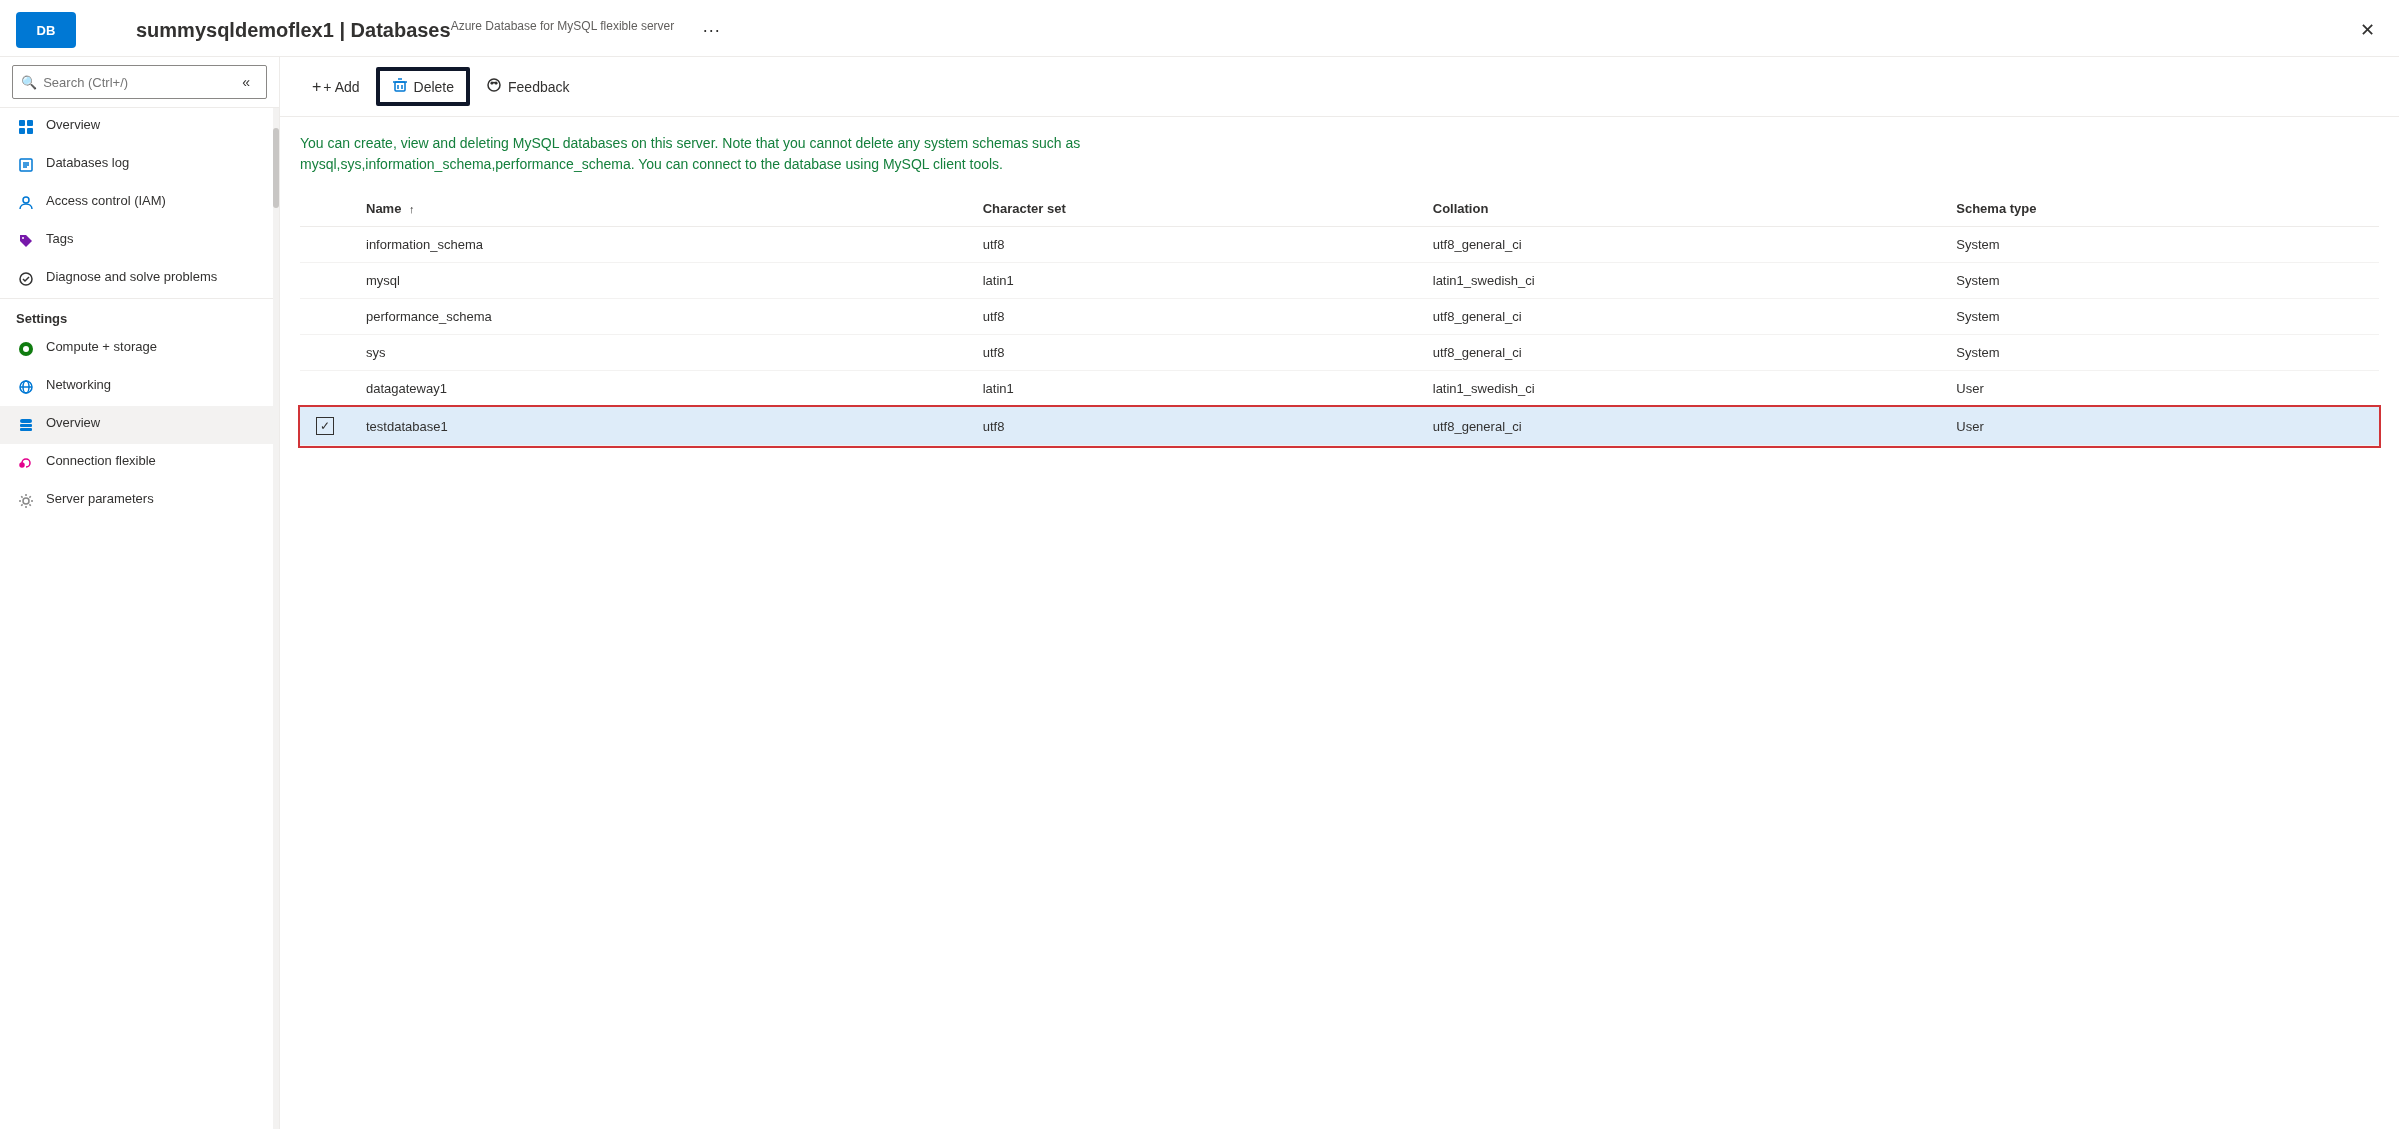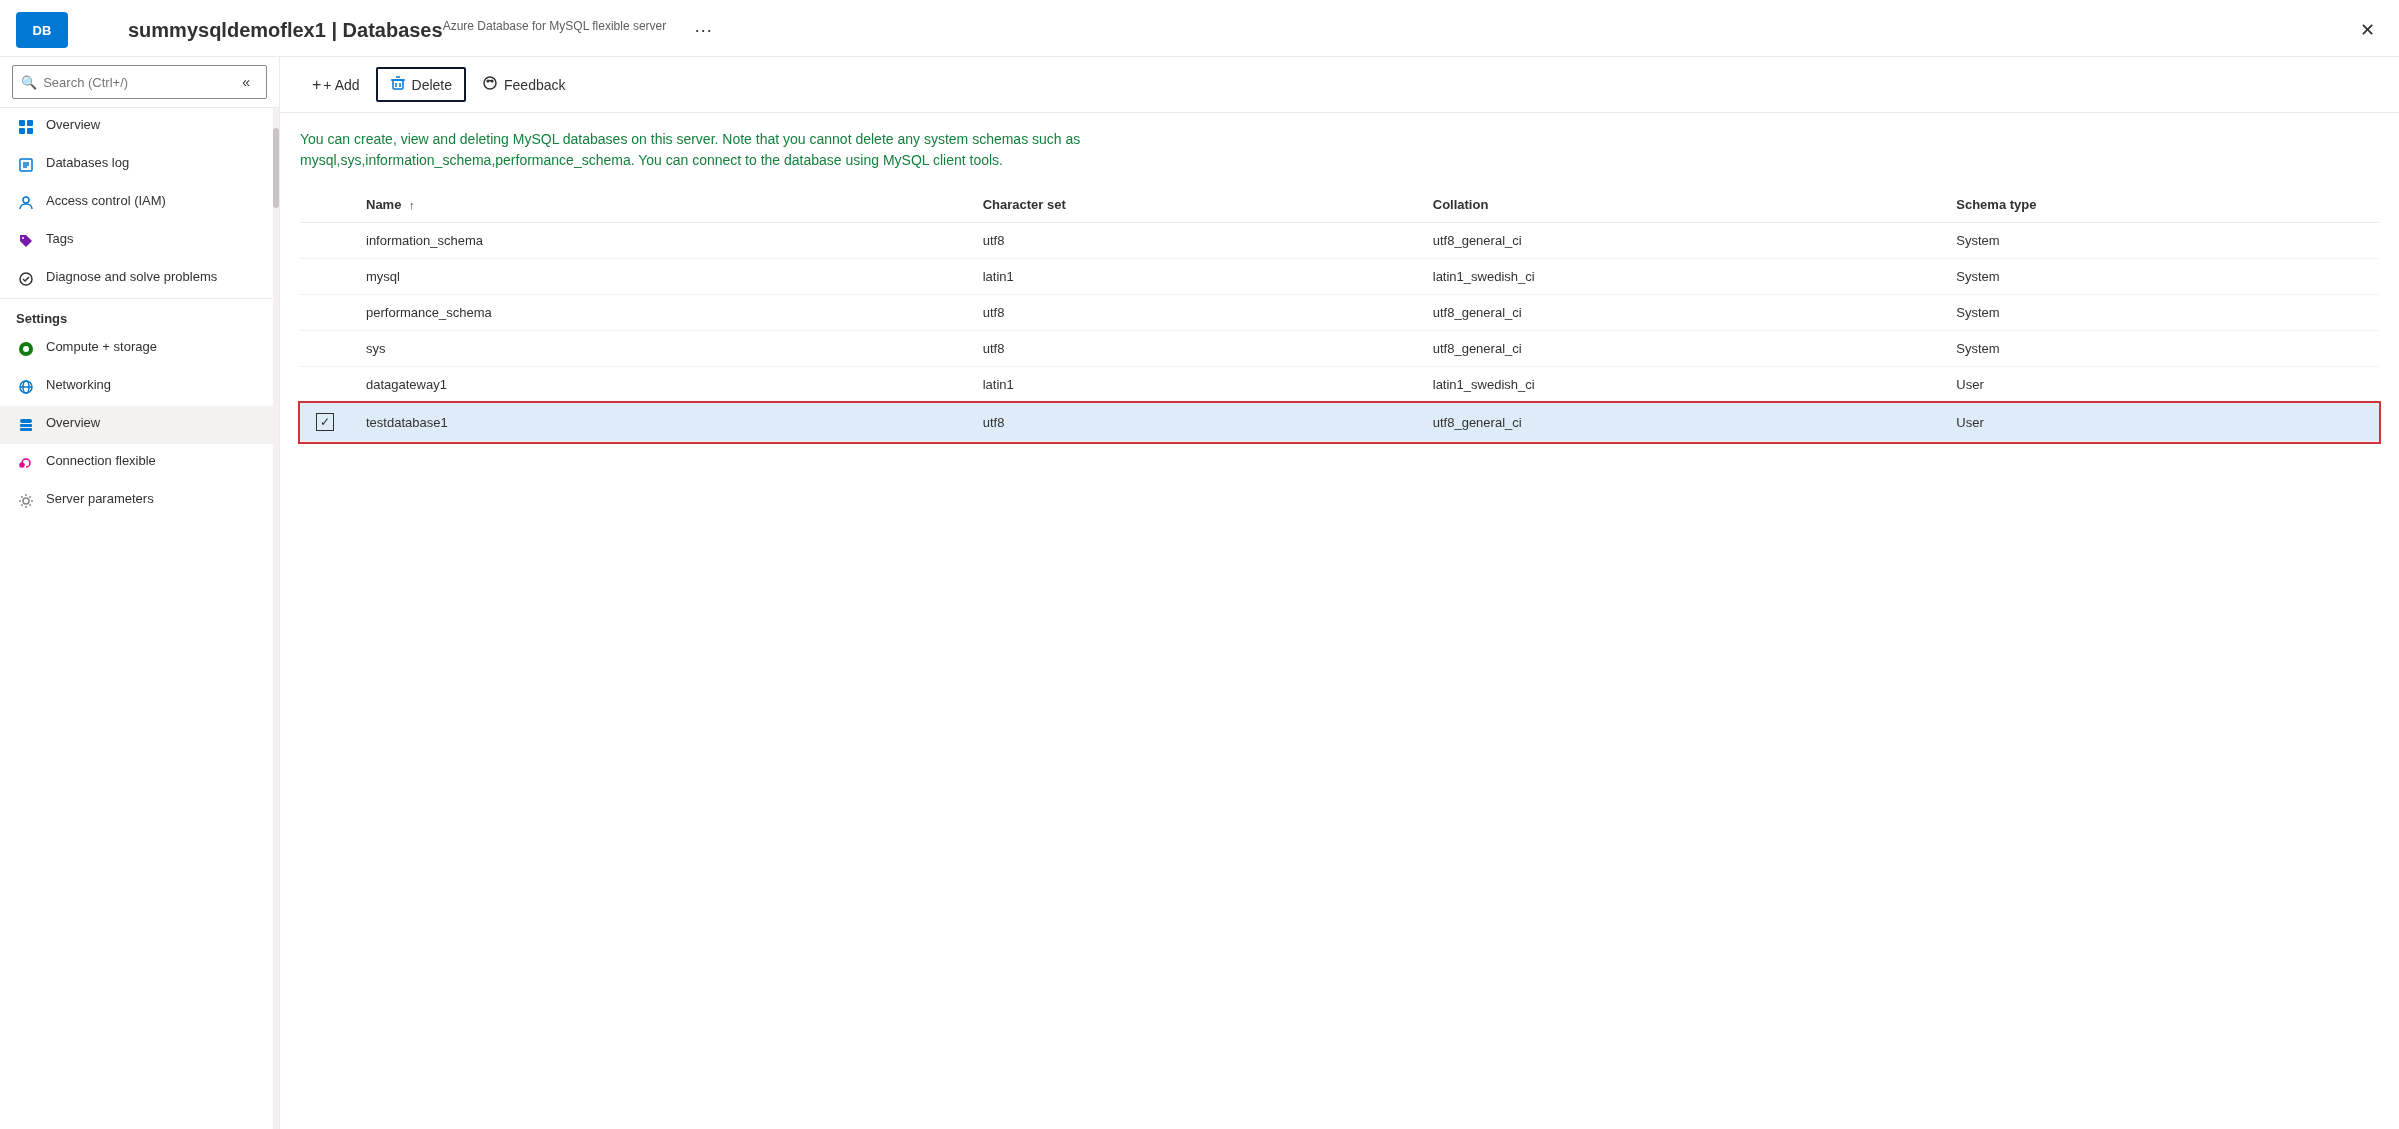--- a/index.html
+++ b/index.html
@@ -1,20 +1,20 @@
 <!DOCTYPE html>
 <html><head>
   <meta charset="utf-8">
   <style>
     * { box-sizing: border-box; margin: 0; padding: 0; }
     body { font-family: 'Segoe UI', Arial, sans-serif; font-size: 14px; color: #323130; background: #fff; display: flex; flex-direction: column; height: 100vh; overflow: hidden; }
 
     
     .header { display: flex; align-items: center; padding: 12px 16px 8px 16px; border-bottom: 1px solid #edebe9; gap: 12px; }
-    .header-icon { width: 52px; height: 36px; background: #0078d4; border-radius: 4px; display: flex; align-items: center; justify-content: center; color: #fff; font-weight: bold; font-size: 13px; flex-shrink: 0; }
+    .header-icon { width: 60px; height: 36px; background: #0078d4; border-radius: 4px; display: flex; align-items: center; justify-content: center; color: #fff; font-weight: bold; font-size: 13px; flex-shrink: 0; }
     .header-title-block { display: flex; flex-direction: row; margin-left: 48px; }
     .header-title { font-size: 20px; font-weight: 600; color: #323130; }
     .header-subtitle { font-size: 12px; color: #605e5c; }
     .header-close { margin-left: auto; cursor: pointer; font-size: 18px; color: #323130; background: none; border: none; padding: 4px 8px; }
     .header-more { font-size: 18px; color: #323130; background: none; border: none; padding: 4px 8px; cursor: pointer; margin-left: 8px; }
 
     
     .main-layout { display: flex; flex: 1; overflow: hidden; }
 
     
@@ -33,21 +33,21 @@
     
     .sidebar-with-scroll { display: flex; overflow: hidden; flex: 1; }
     .sidebar-content { flex: 1; overflow-y: auto; }
 
     
     .content { flex: 1; display: flex; flex-direction: column; overflow: hidden; padding: 0; }
 
     
     .toolbar { display: flex; align-items: center; gap: 4px; padding: 10px 20px; border-bottom: 1px solid #edebe9; }
     .toolbar-btn { display: flex; align-items: center; gap: 6px; padding: 6px 12px; background: none; border: none; cursor: pointer; font-size: 14px; color: #323130; border-radius: 2px; }
-    .toolbar-btn.delete-btn { border: 2px solid #0f172a; justify-content: center; }
+    .toolbar-btn.delete-btn { border: 4px solid #0f172a; justify-content: center; }
 
     
     .description { padding: 16px 20px; color: #15803d; font-size: 14px; line-height: 1.5; max-width: 900px; }
 
     
     .table-container { flex: 1; overflow-y: auto; padding: 0 20px; }
     table { width: 100%; border-collapse: collapse; }
     thead th { text-align: left; padding: 10px 16px; font-weight: 600; font-size: 13px; color: #323130; border-bottom: 1px solid #edebe9; }
     tbody td { padding: 10px 16px; font-size: 13px; color: #323130; border-bottom: 1px solid #f3f2f1; }
     tbody tr.selected { background: #deecf9; outline: 2px solid #d13438; }

